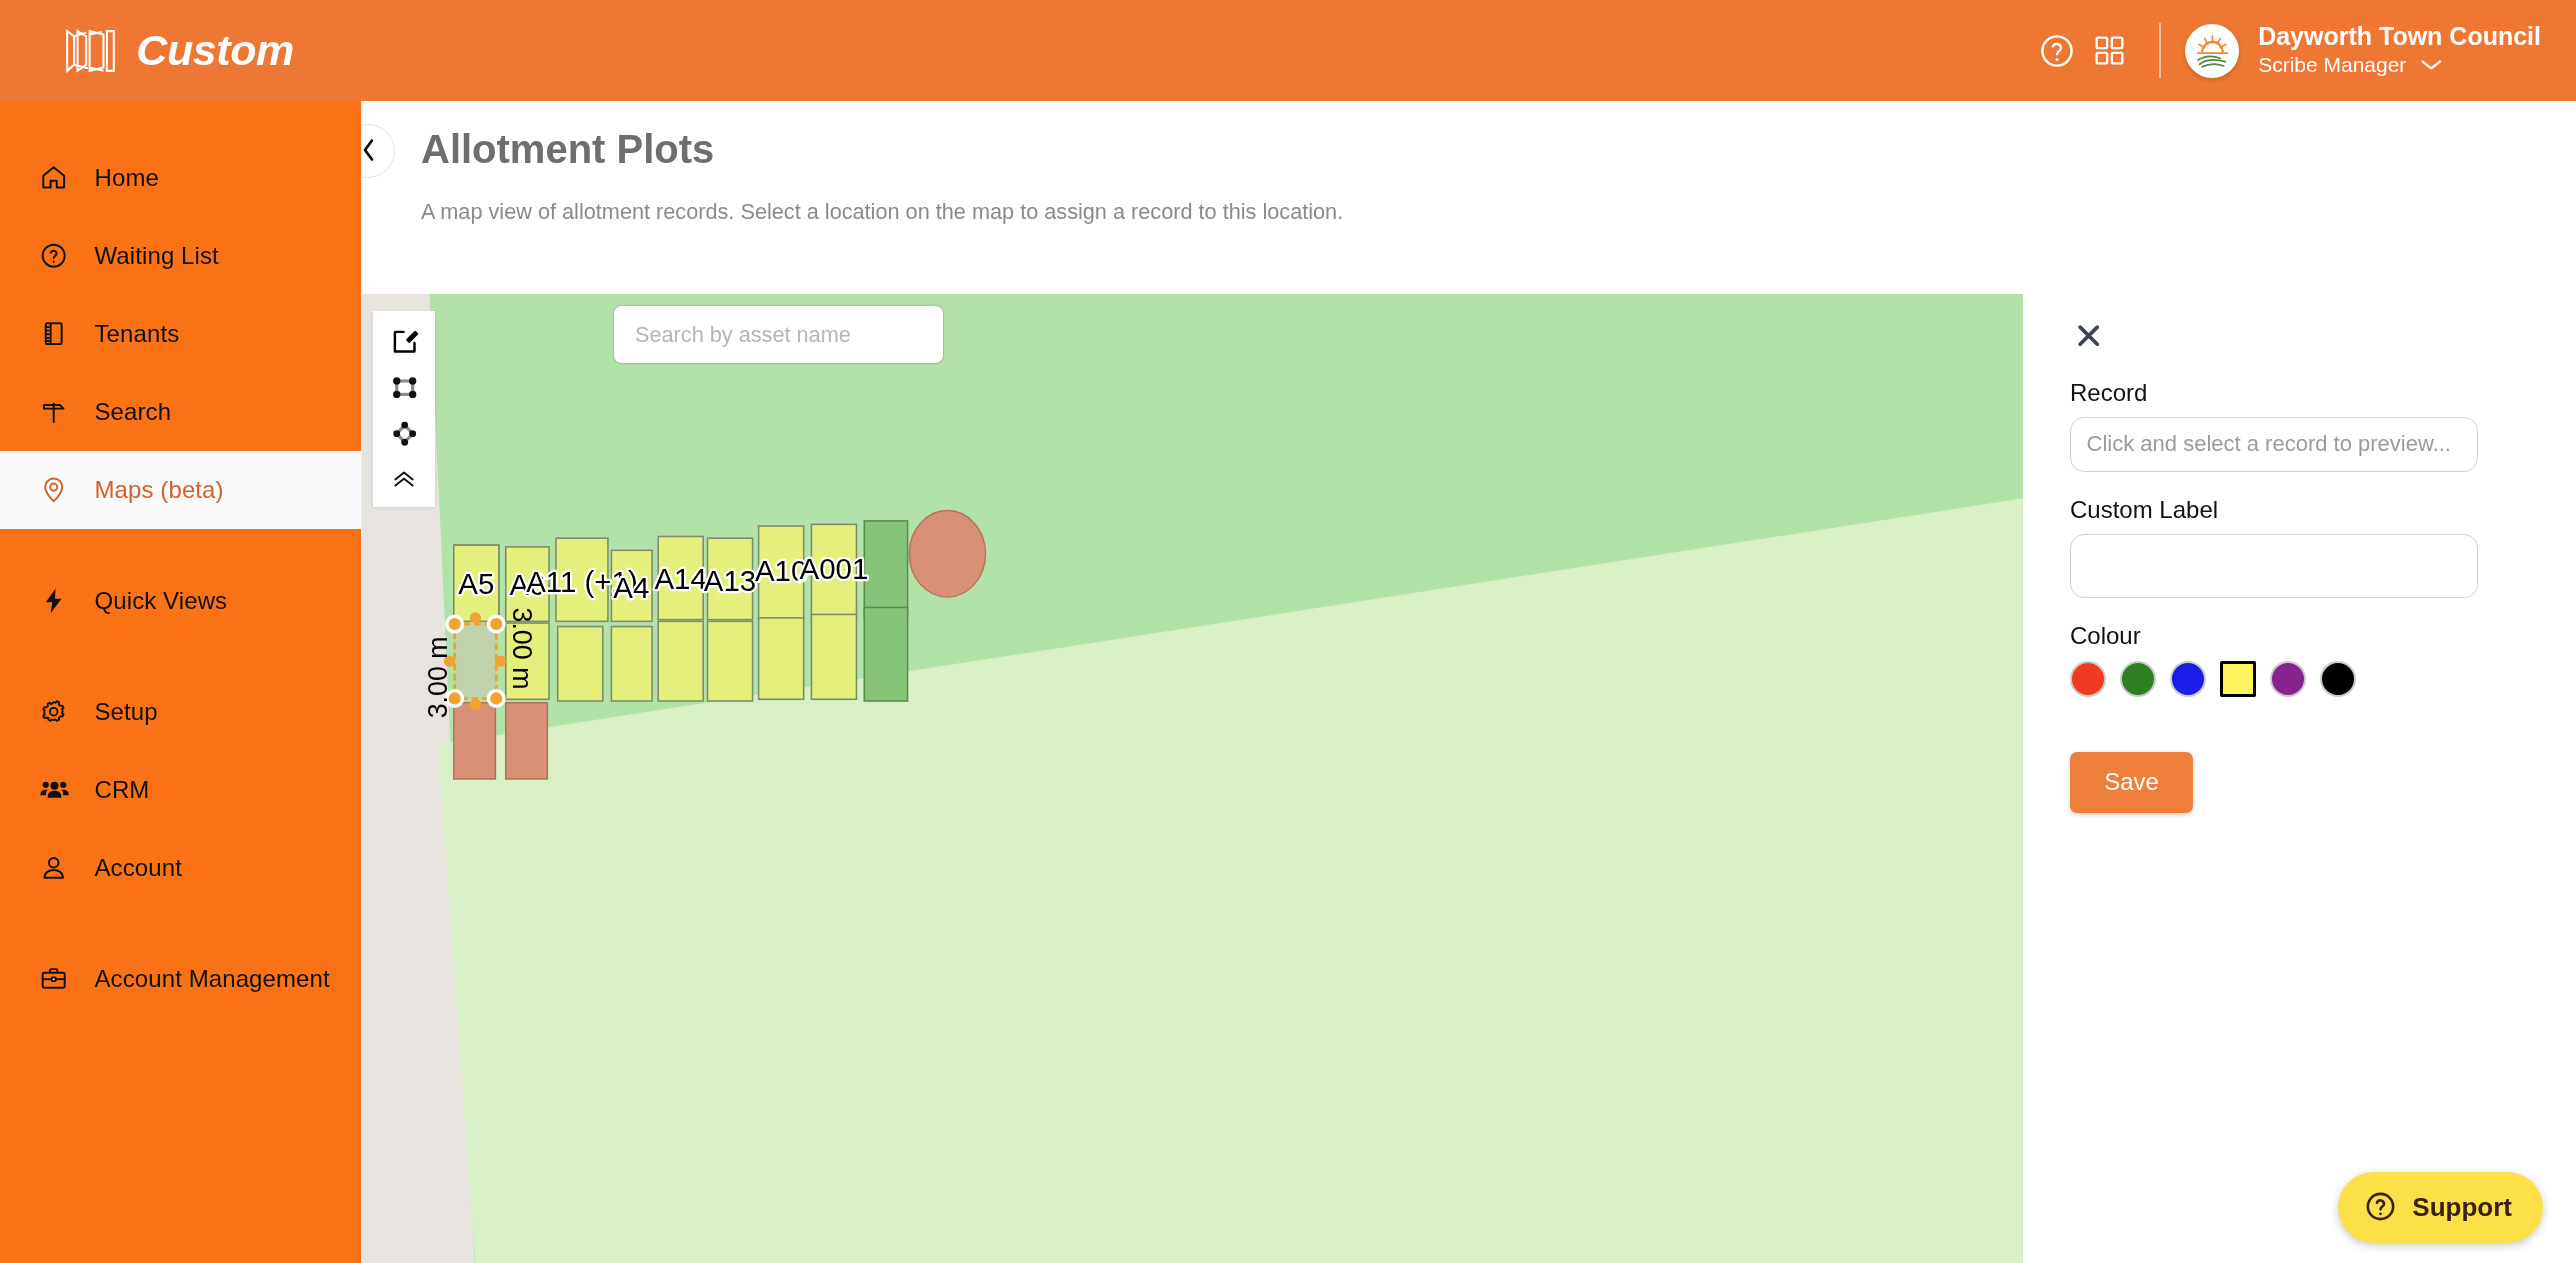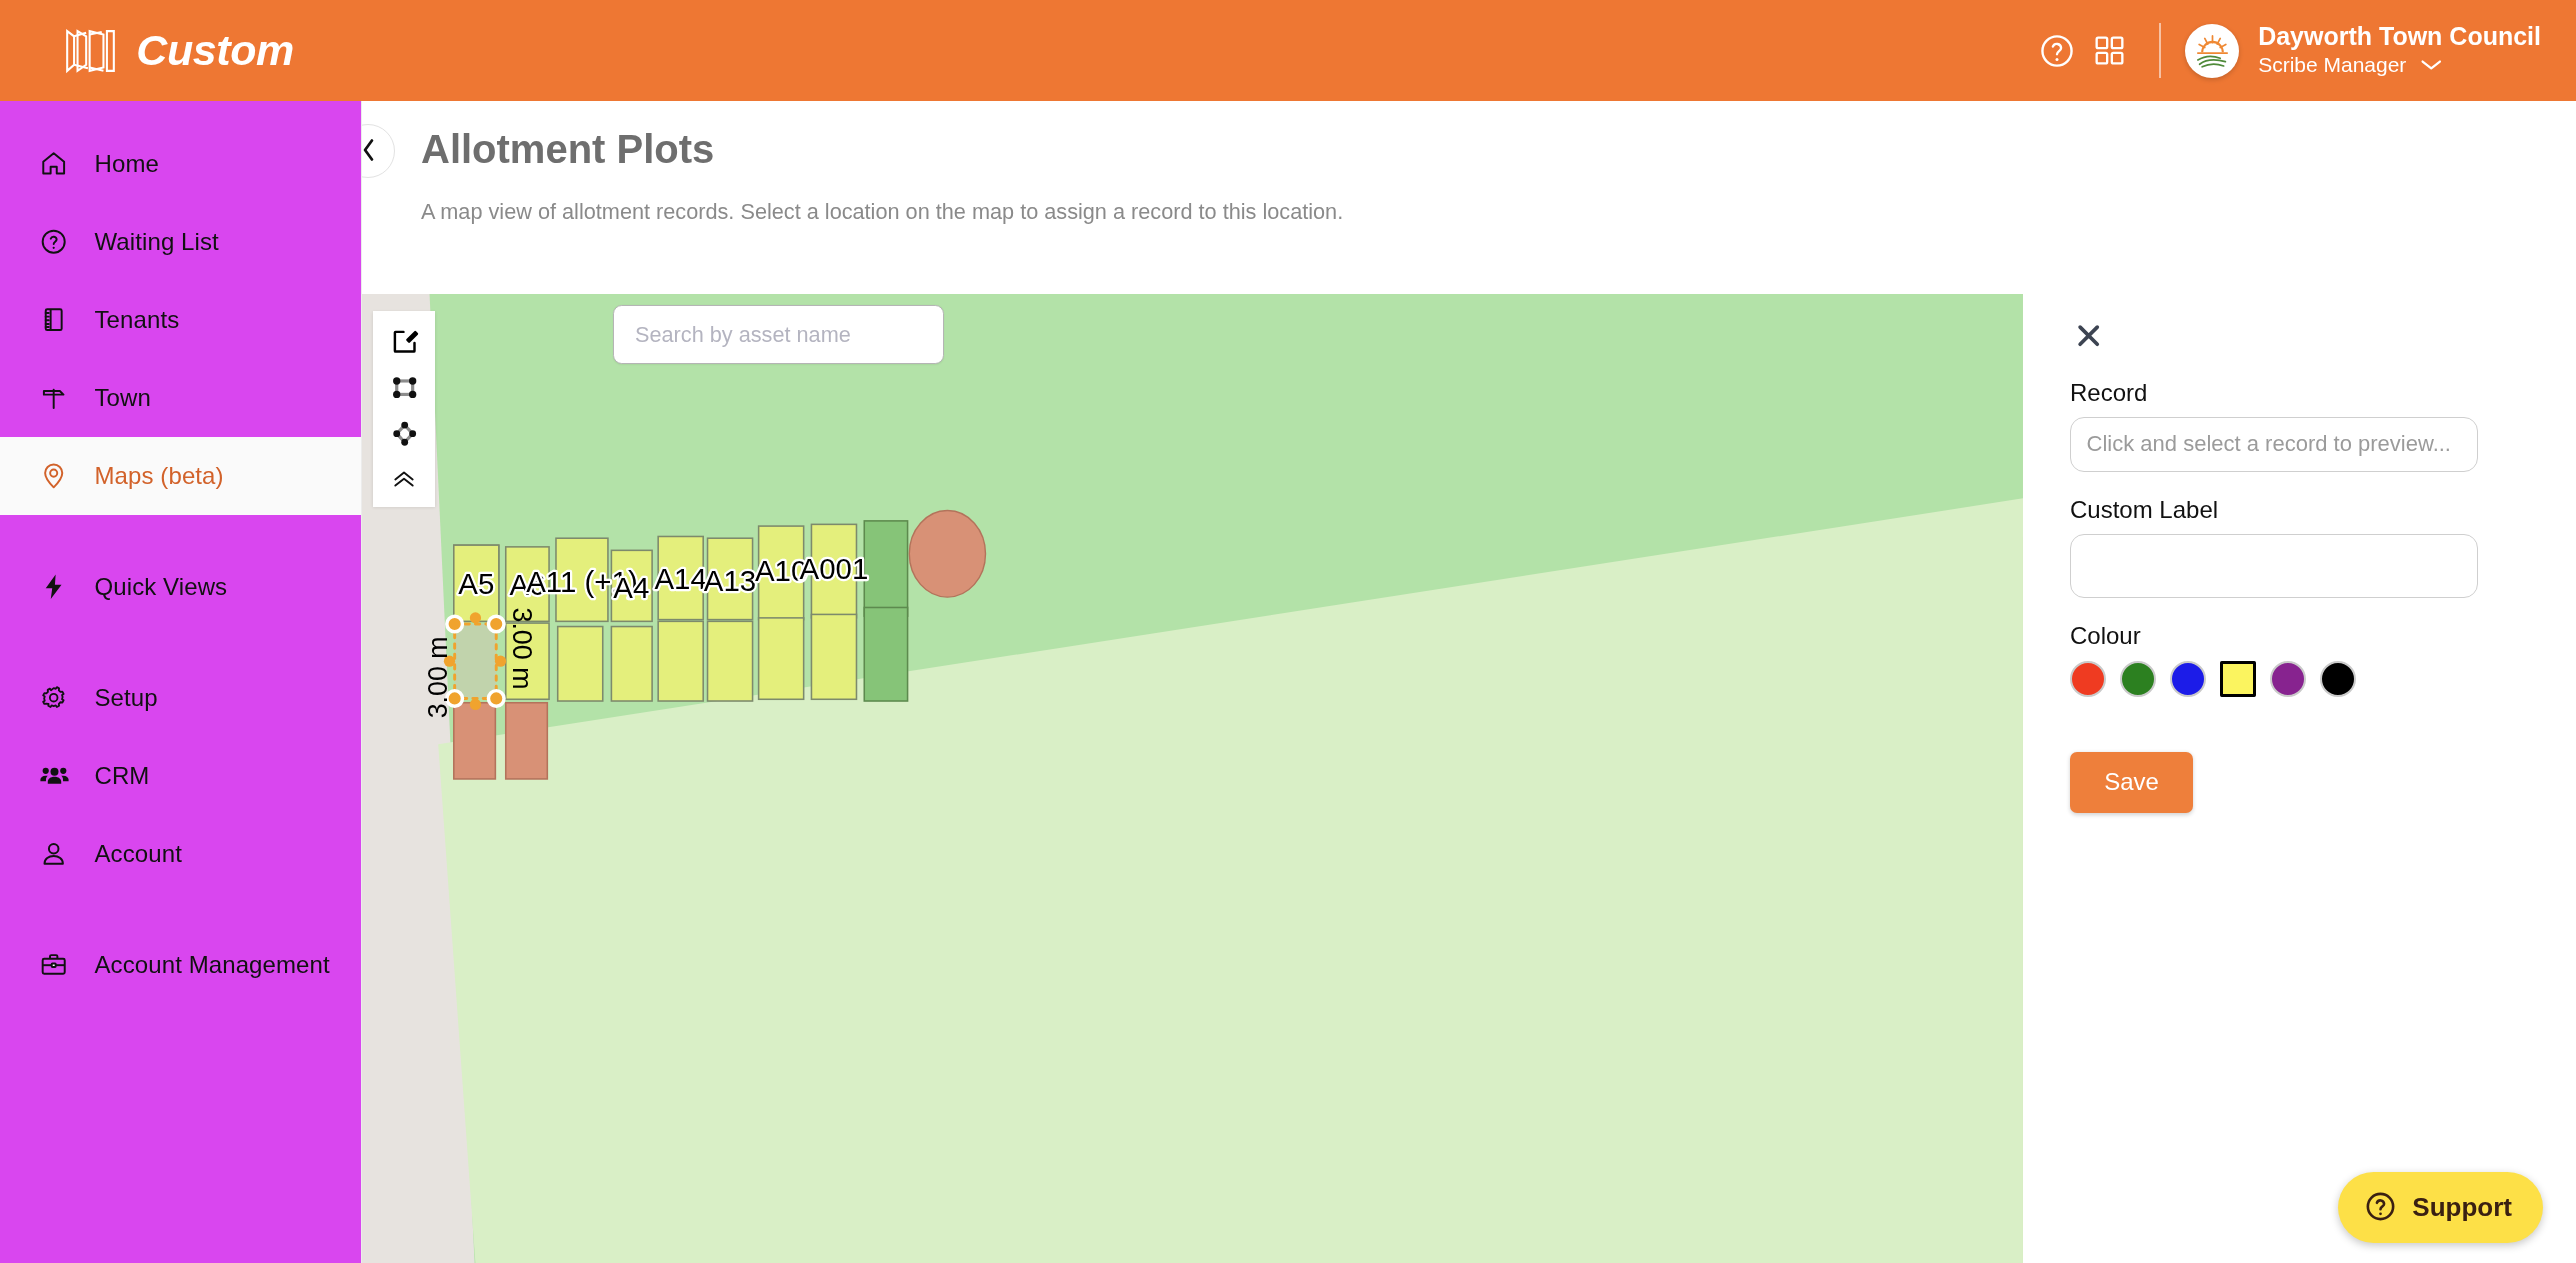--- a/index.html
+++ b/index.html
@@ -51,24 +51,24 @@
   }
   .acct-role {
     color: #fff; font-size: 21px; line-height: 1.35;
     display: flex; align-items: center; gap: 14px; white-space: nowrap;
   }
 
   
   .sidebar {
     position: absolute; top: 101px; left: 0;
     width: 362px; height: 1162px;
-    background: #d946ef;
+    background: #f97316;
     border-right: 0.9px solid #ececec;
     z-index: 30;
-    padding-top: 24px;
+    padding-top: 38px;
   }
   .nav-item {
     display: flex; align-items: center;
     height: 78px; padding-left: 36px;
     cursor: pointer; position: relative;
   }
   .nav-item .nav-ico {
     width: 36px; height: 36px; flex: none;
     display: flex; align-items: center; justify-content: center;
     margin-right: 22.5px;
@@ -303,21 +303,21 @@
     <span class="nav-label">Tenants</span>
   </div>
 
   <div class="nav-item">
     <span class="nav-ico">
       <svg width="29.4" height="29.4" viewBox="0 0 24 24" fill="none" stroke="#111" stroke-width="1.6" stroke-linejoin="round">
         <path d="M12 5.5 V20.5" stroke-linecap="round"></path>
         <path d="M4 6.5 H17 L20 9.5 H4 Z"></path>
       </svg>
     </span>
-    <span class="nav-label">Town</span>
+    <span class="nav-label">Search</span>
   </div>
 
   <div class="nav-item active">
     <span class="nav-ico">
       <svg width="29.4" height="29.4" viewBox="0 0 24 24" fill="none" stroke="#d2622a" stroke-width="1.6" stroke-linejoin="round">
         <path d="M12 21.5 C12 21.5 19 14.5 19 9.8 A7 7 0 0 0 5 9.8 C5 14.5 12 21.5 12 21.5 Z"></path>
         <circle cx="12" cy="9.9" r="2.9"></circle>
       </svg>
     </span>
     <span class="nav-label">Maps (beta)</span>

